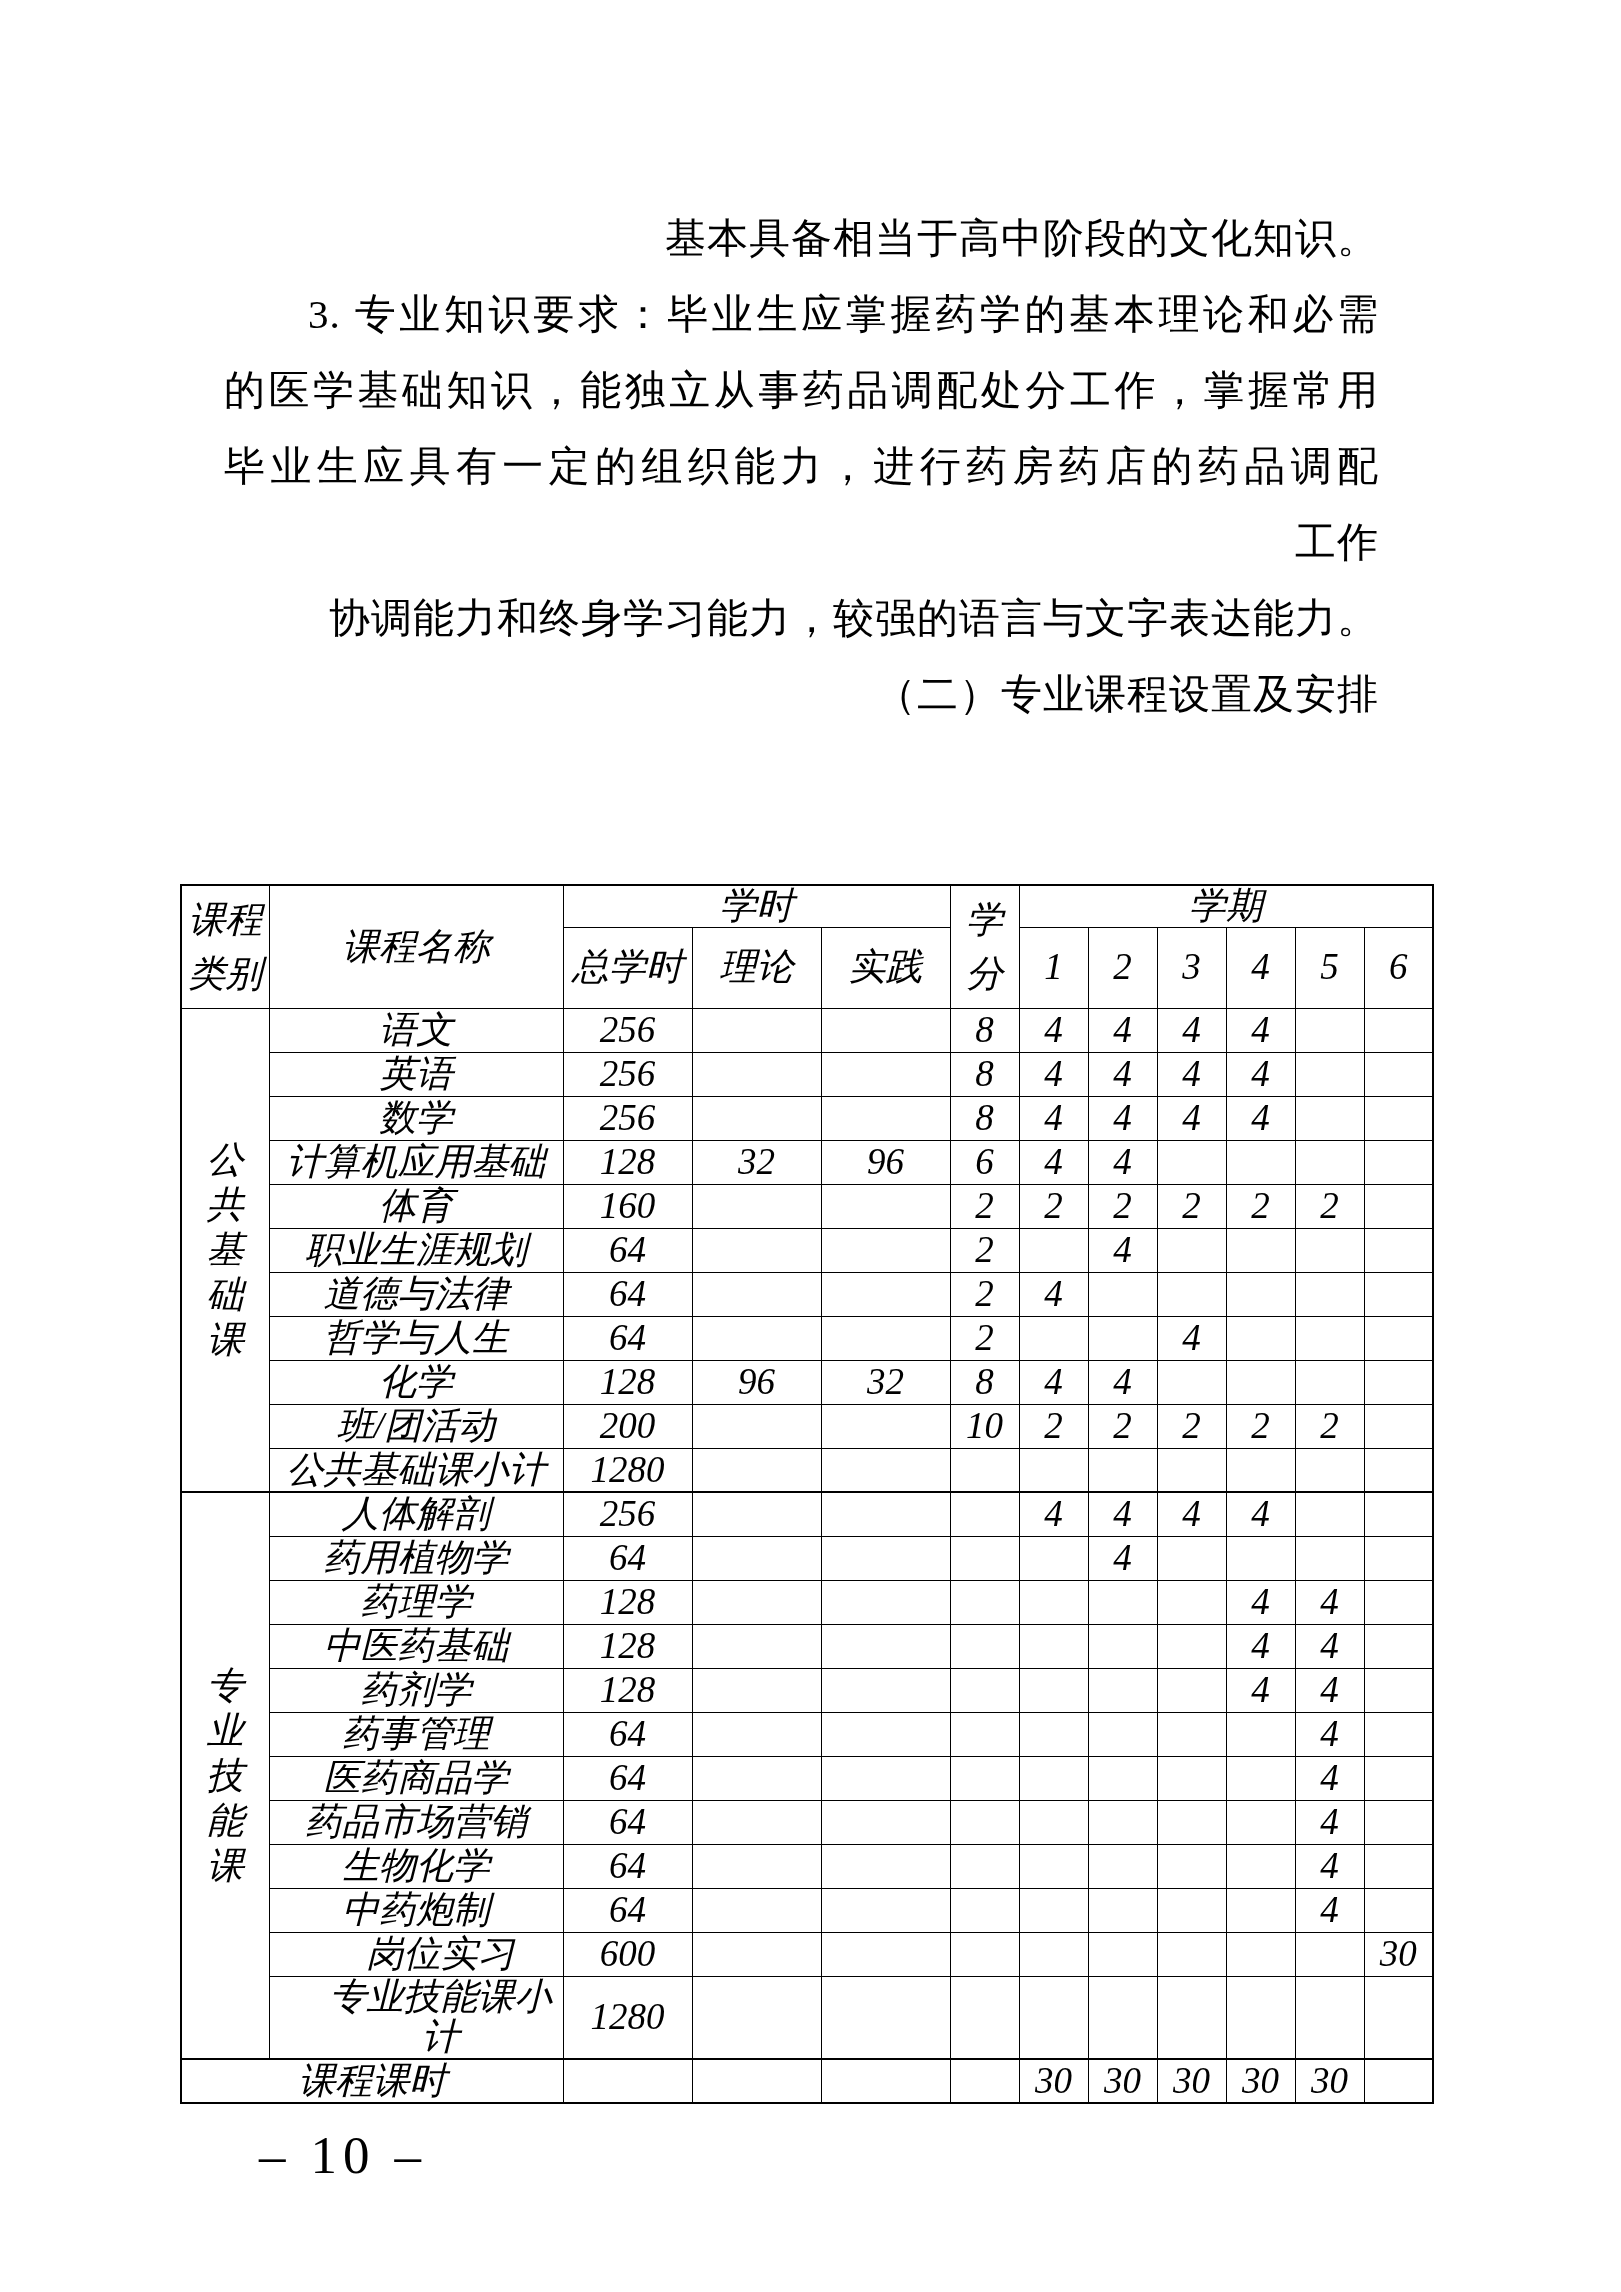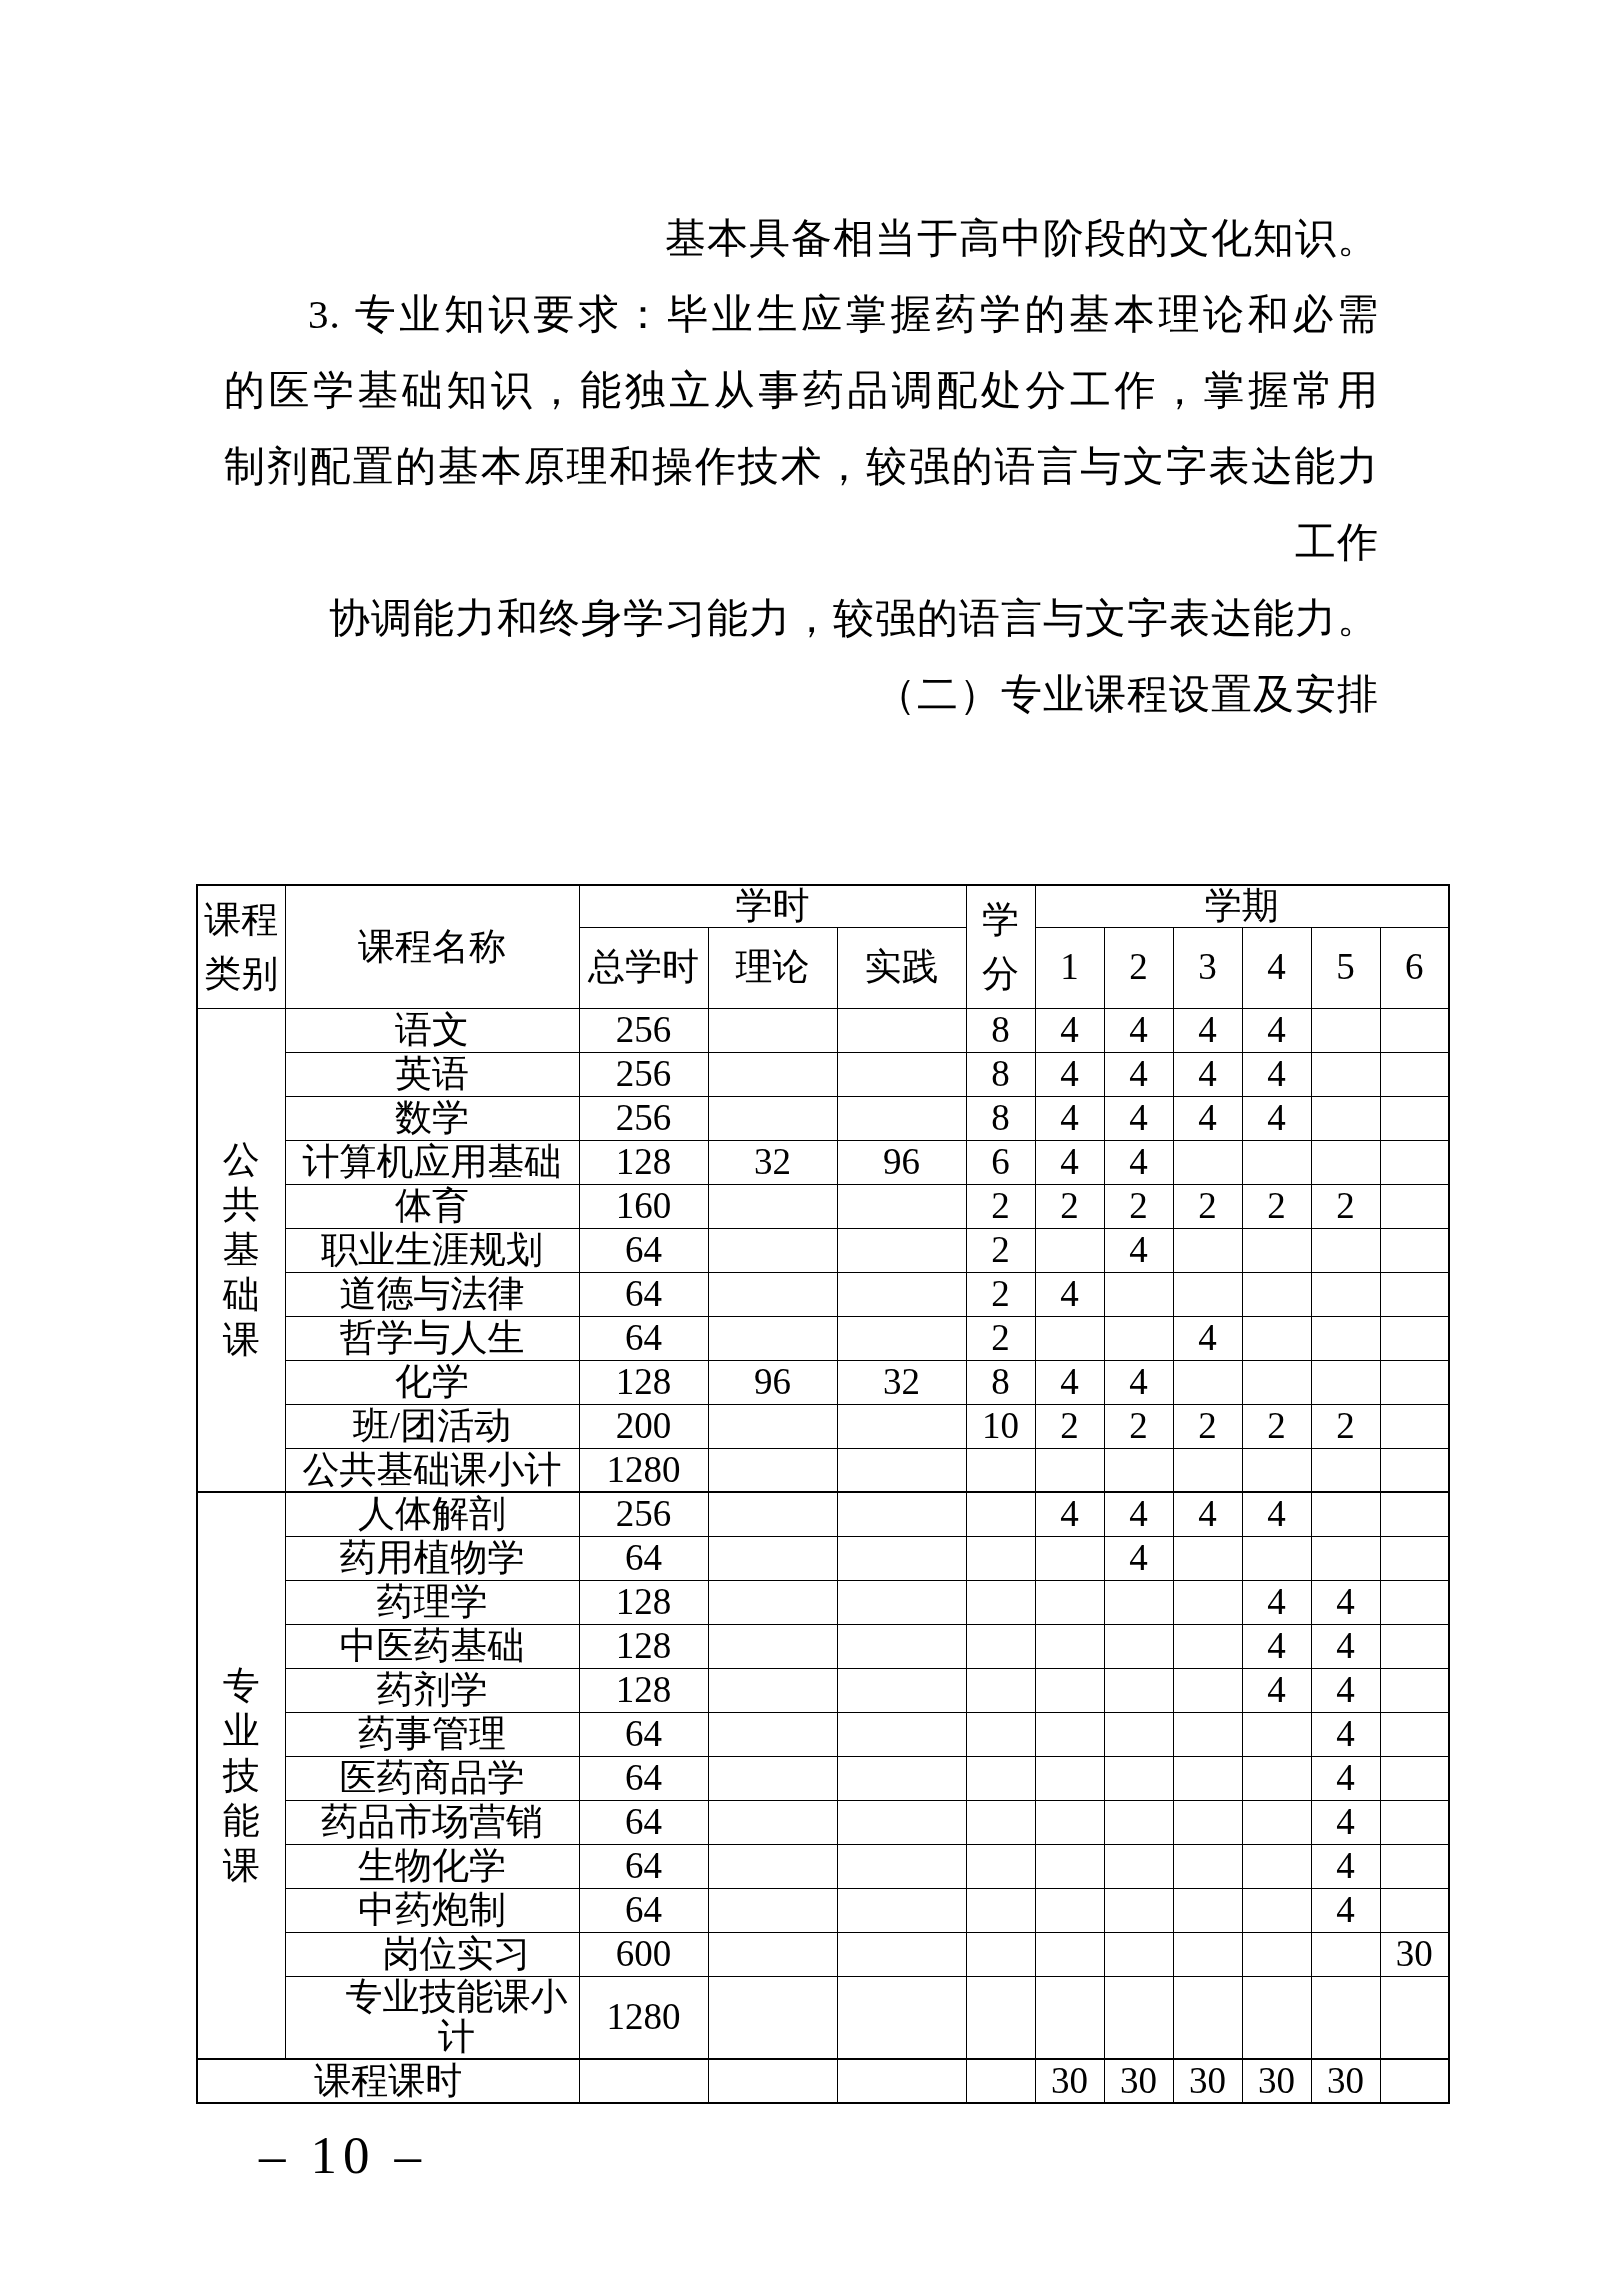--- a/index.html
+++ b/index.html
@@ -30,25 +30,26 @@
   .line.full {
     white-space: normal;
     text-align: justify;
     text-align-last: justify;
   }
   .line.indent { text-indent: 84px; }
 
   
   table.curriculum {
     position: absolute;
-    left: 196px; top: 884px;
+    left: 180px; top: 884px;
     border-collapse: collapse;
     table-layout: fixed;
     font-size: 37px;
     line-height: 1.1;
+    font-style: italic;
   }
   table.curriculum th, table.curriculum td {
     border: 1px solid #000;
     padding: 0;
     overflow: hidden;
     font-weight: normal;
     text-align: center;
     vertical-align: middle;
   }
   table.curriculum { border: 2px solid #000; }
@@ -80,21 +81,21 @@
 </style>
 </head>
 <body>
 
 <div class="page">
 
   <div class="text-block">
       <div class="line">基本具备相当于高中阶段的文化知识。</div>
       <div class="line indent full">3. 专业知识要求：毕业生应掌握药学的基本理论和必需</div>
       <div class="line full">的医学基础知识，能独立从事药品调配处分工作，掌握常用</div>
-      <div class="line full">制剂配置的基本原理和操作技术，较强的语言与文字表达能力</div>
+      <div class="line full">毕业生应具有一定的组织能力，进行药房药店的药品调配</div>
       <div class="line">工作</div>
       <div class="line">协调能力和终身学习能力，较强的语言与文字表达能力。</div>
       <div class="line indent">（二）专业课程设置及安排</div>
     </div>
 
   <table class="curriculum">
     <colgroup>
       <col style="width:88px">
         <col style="width:294px">
       <col style="width:129px">

